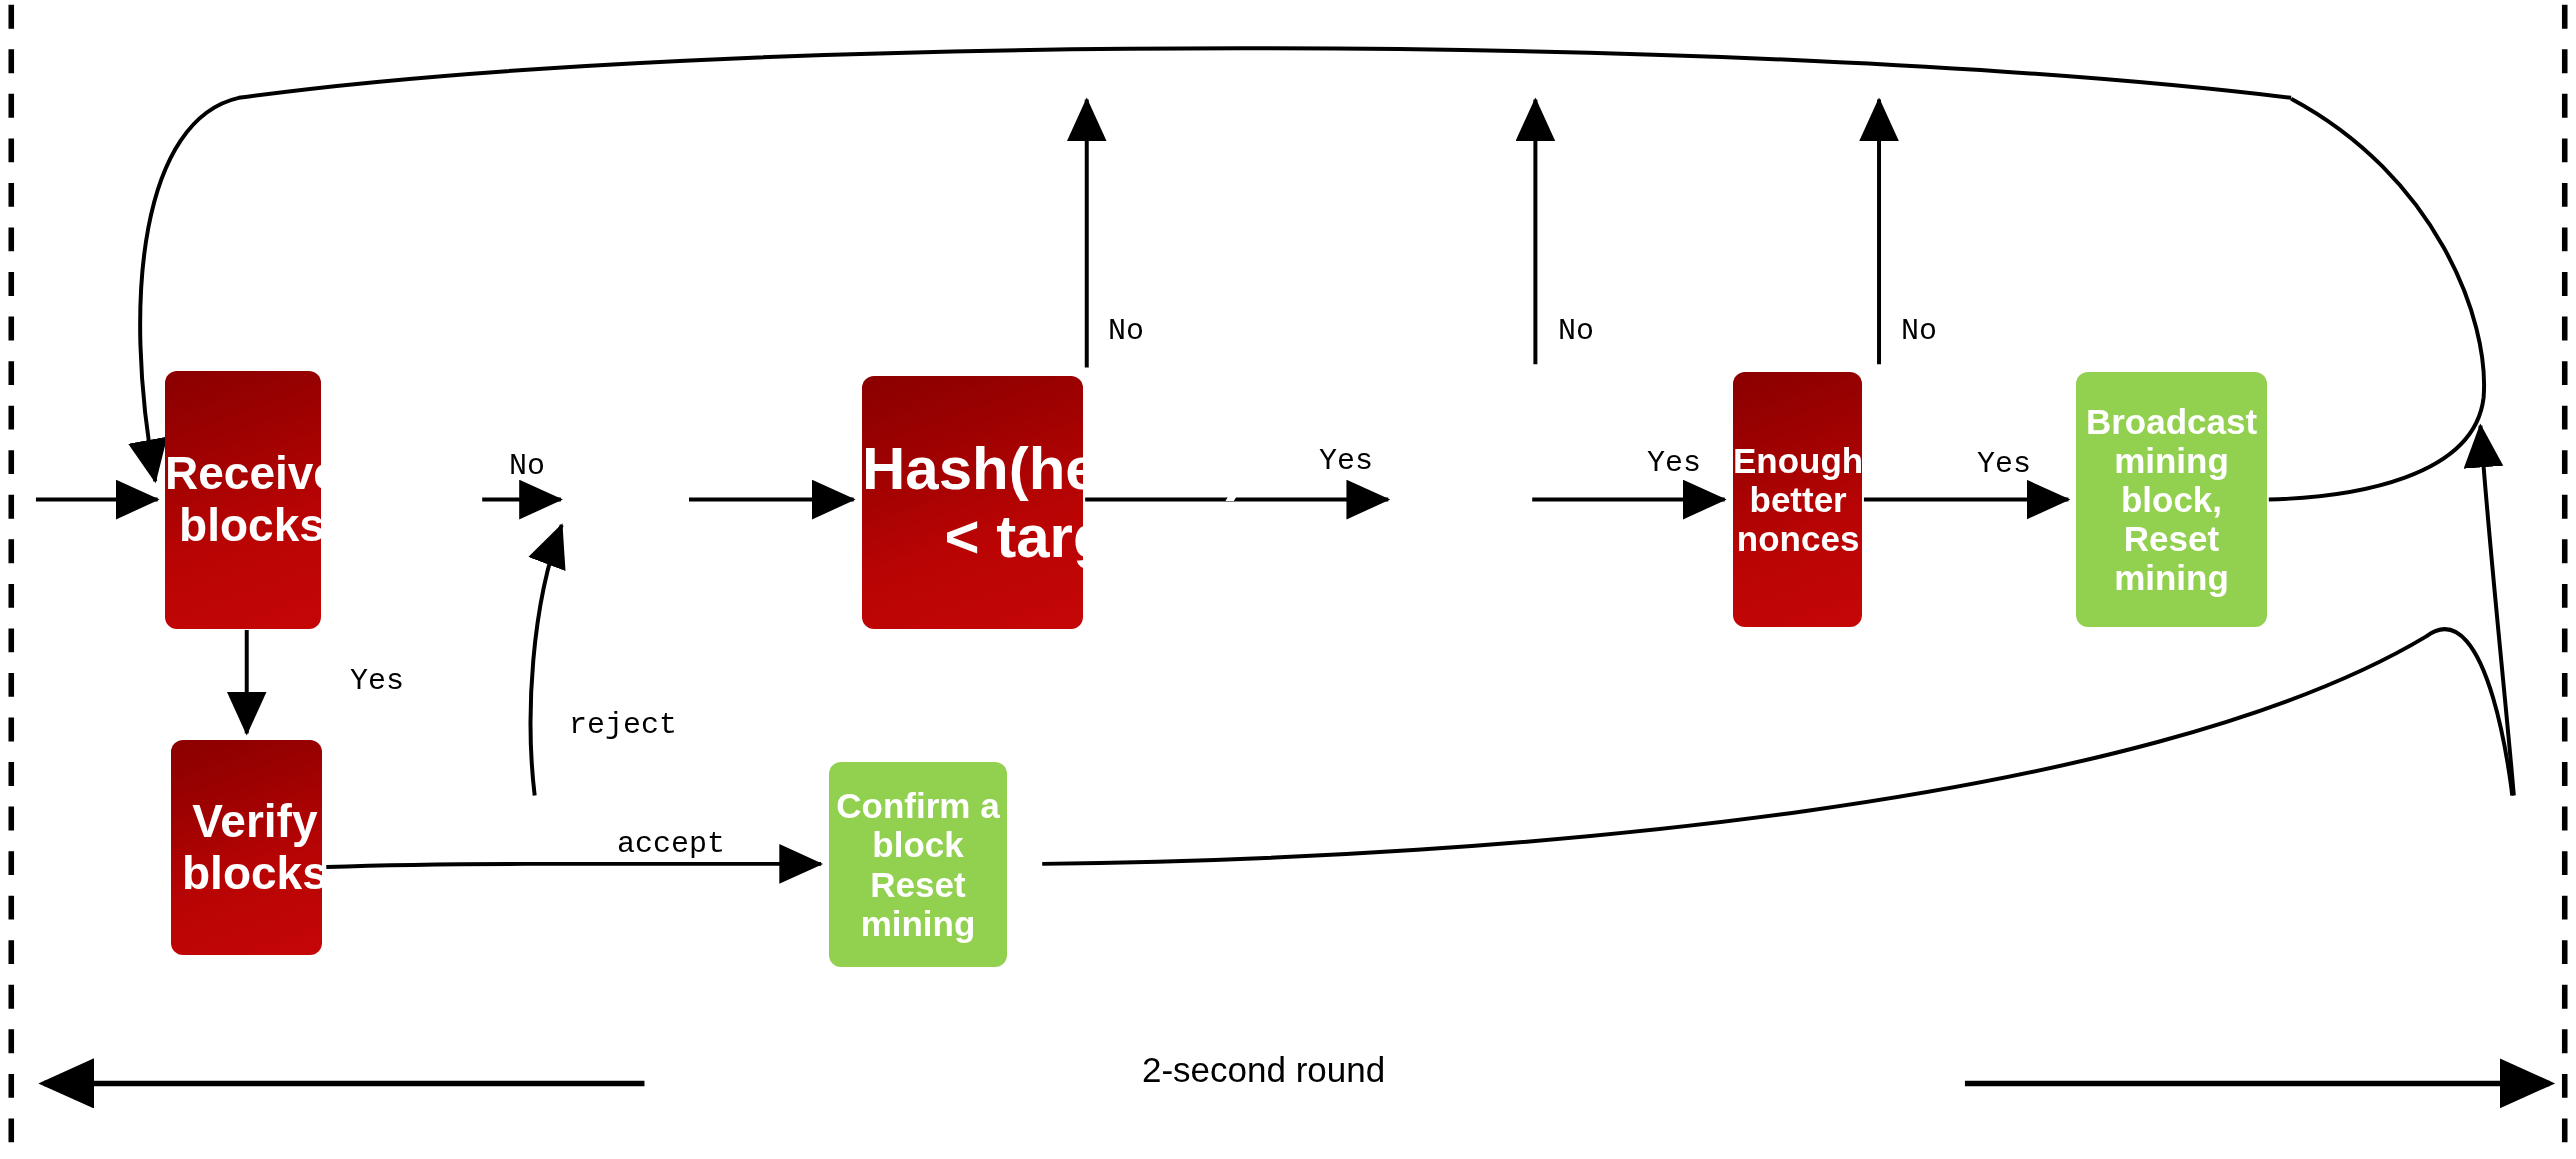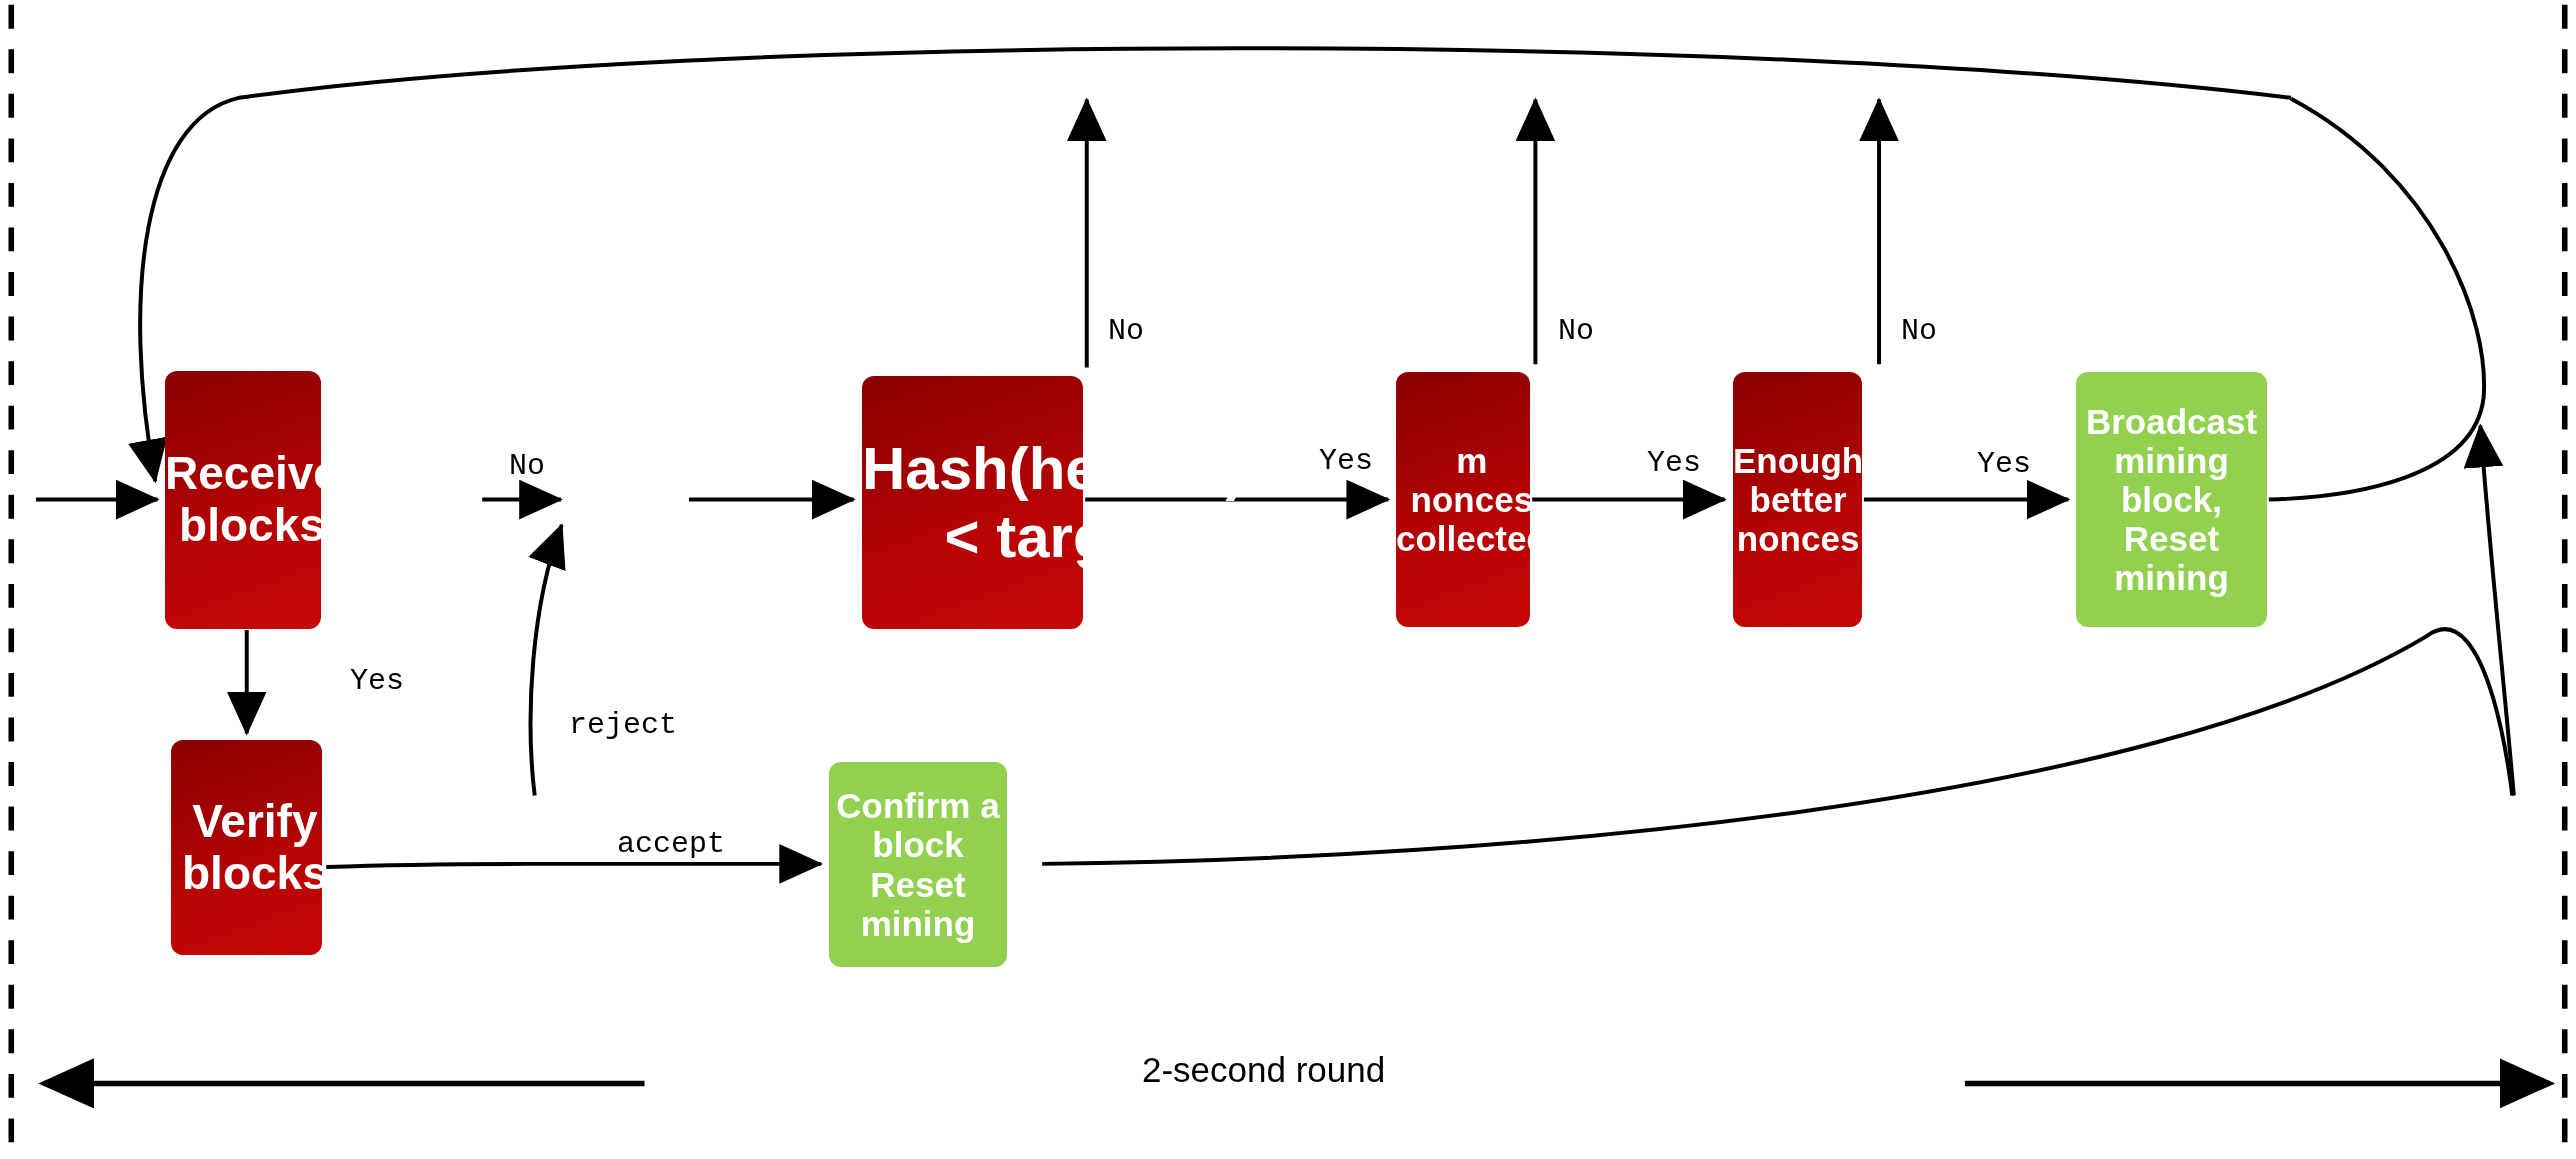--- a/index.html
+++ b/index.html
@@ -112,22 +112,20 @@
 
     <line x1="2470" y1="1362" x2="3205" y2="1362" stroke="#000000" stroke-width="7" marker-end="url(#ahbig)"></line>
   </svg>
 
   <div class="node red" style="left: 165px; top: 371px; width: 156px; height: 258px; font-size: 46px;"><span>Receive
 blocks</span></div>
   <div class="node red" style="left: 171px; top: 740px; width: 151px; height: 215px; font-size: 46px; padding-left: 11px;"><span>Verify
 blocks</span></div>
   <div class="node red" style="left: 862px; top: 376px; width: 221px; height: 253px; font-size: 60px;"><span>Hash(header)
 &lt; target</span></div>
-  <div class="node red" style="left: 1396px; top: 372px; width: 134px; height: 255px; font-size: 35px;"><span>m nonces
-collected</span></div>
   <div class="node red" style="left: 1733px; top: 372px; width: 129px; height: 255px; font-size: 35px;"><span>Enough
 better
 nonces</span></div>
   <div class="node green" style="left: 2076px; top: 372px; width: 191px; height: 255px; font-size: 35px;"><span>Broadcast
 mining block,
 Reset mining</span></div>
   <div class="node green" style="left: 829px; top: 762px; width: 178px; height: 205px; font-size: 35px;"><span>Confirm a block
 Reset mining</span></div>
 
   <div class="edge-label" style="left: 509px; top: 449px; font-size: 30px;">No</div>

